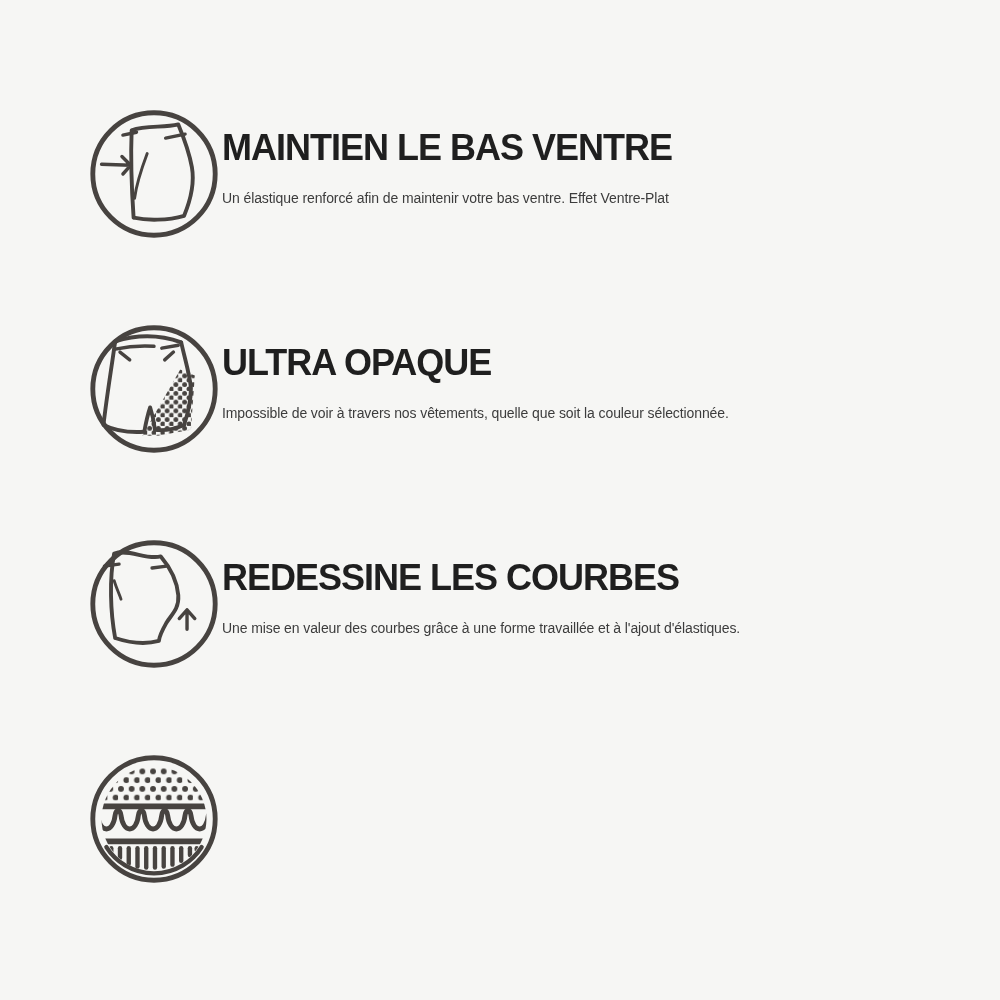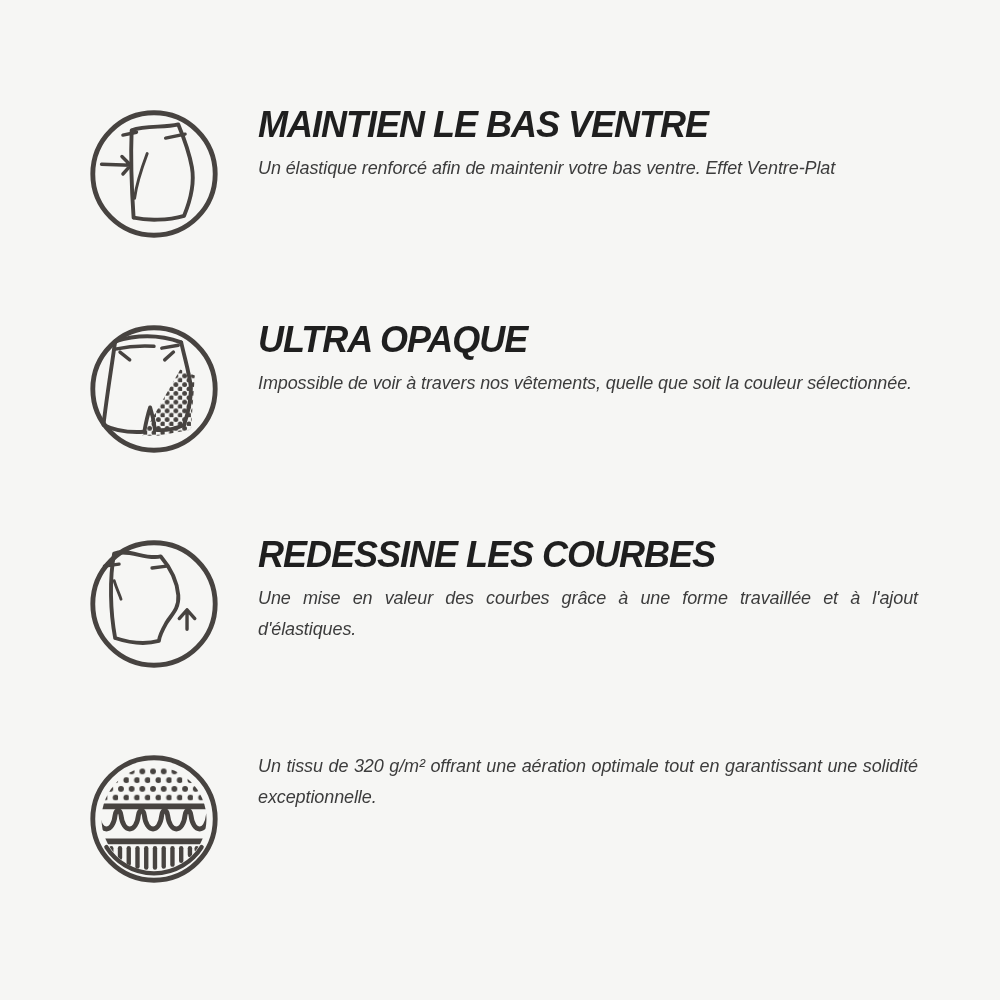--- a/index.html
+++ b/index.html
@@ -17,42 +17,41 @@
   }
   .page {
     width: 1000px; height: 1000px;
     padding: 106px 82px 0 86px;
     display: flex;
     flex-direction: column;
     gap: 79px;
   }
   .feature {
     display: flex;
-    gap: 36px;
+    align-items: center;
     min-height: 136px;
-    font-style: italic;
   }
   .icon-wrap {
     flex: none;
     width: 136px; height: 136px;
   }
   .icon-wrap svg { width: 136px; height: 136px; display: block; }
   .feature-text { flex: 1; max-width: 672px; }
   .feature-title {
     font-size: 36px;
     font-weight: 700;
     letter-spacing: -1px;
     line-height: 1.06;
     color: var(--heading);
     margin: 0 0 9px 0;
     white-space: nowrap;
   }
   .feature-desc {
-    font-size: 18px;
-    line-height: 31px;
+    font-size: 14px;
+    line-height: 42px;
     color: var(--body);
     text-align: justify;
     letter-spacing: -0.1px;
   }
   .ic { fill: none; stroke: var(--icon); stroke-linecap: round; stroke-linejoin: round; }
   .dotfill { fill: var(--icon); stroke: none; }
 </style>
 </head>
 <body>
 
@@ -157,17 +156,16 @@
             <path d="M114,100 L114,102"></path>
           </g>
         </g>
         <g class="ic">
           <circle cx="70" cy="70" r="63" stroke-width="5"></circle>
           <path stroke-width="4.5" d="M21,99 A58,58 0 0 0 119,99"></path>
         </g>
       </svg>
     </div>
     <div class="feature-text">
-      <p class="feature-desc">Un tissu de 320 g/m² offrant une aération optimale tout en garantissant une solidité exceptionnelle.</p>
     </div>
   </section>
 
 </div>
 
 </body></html>

